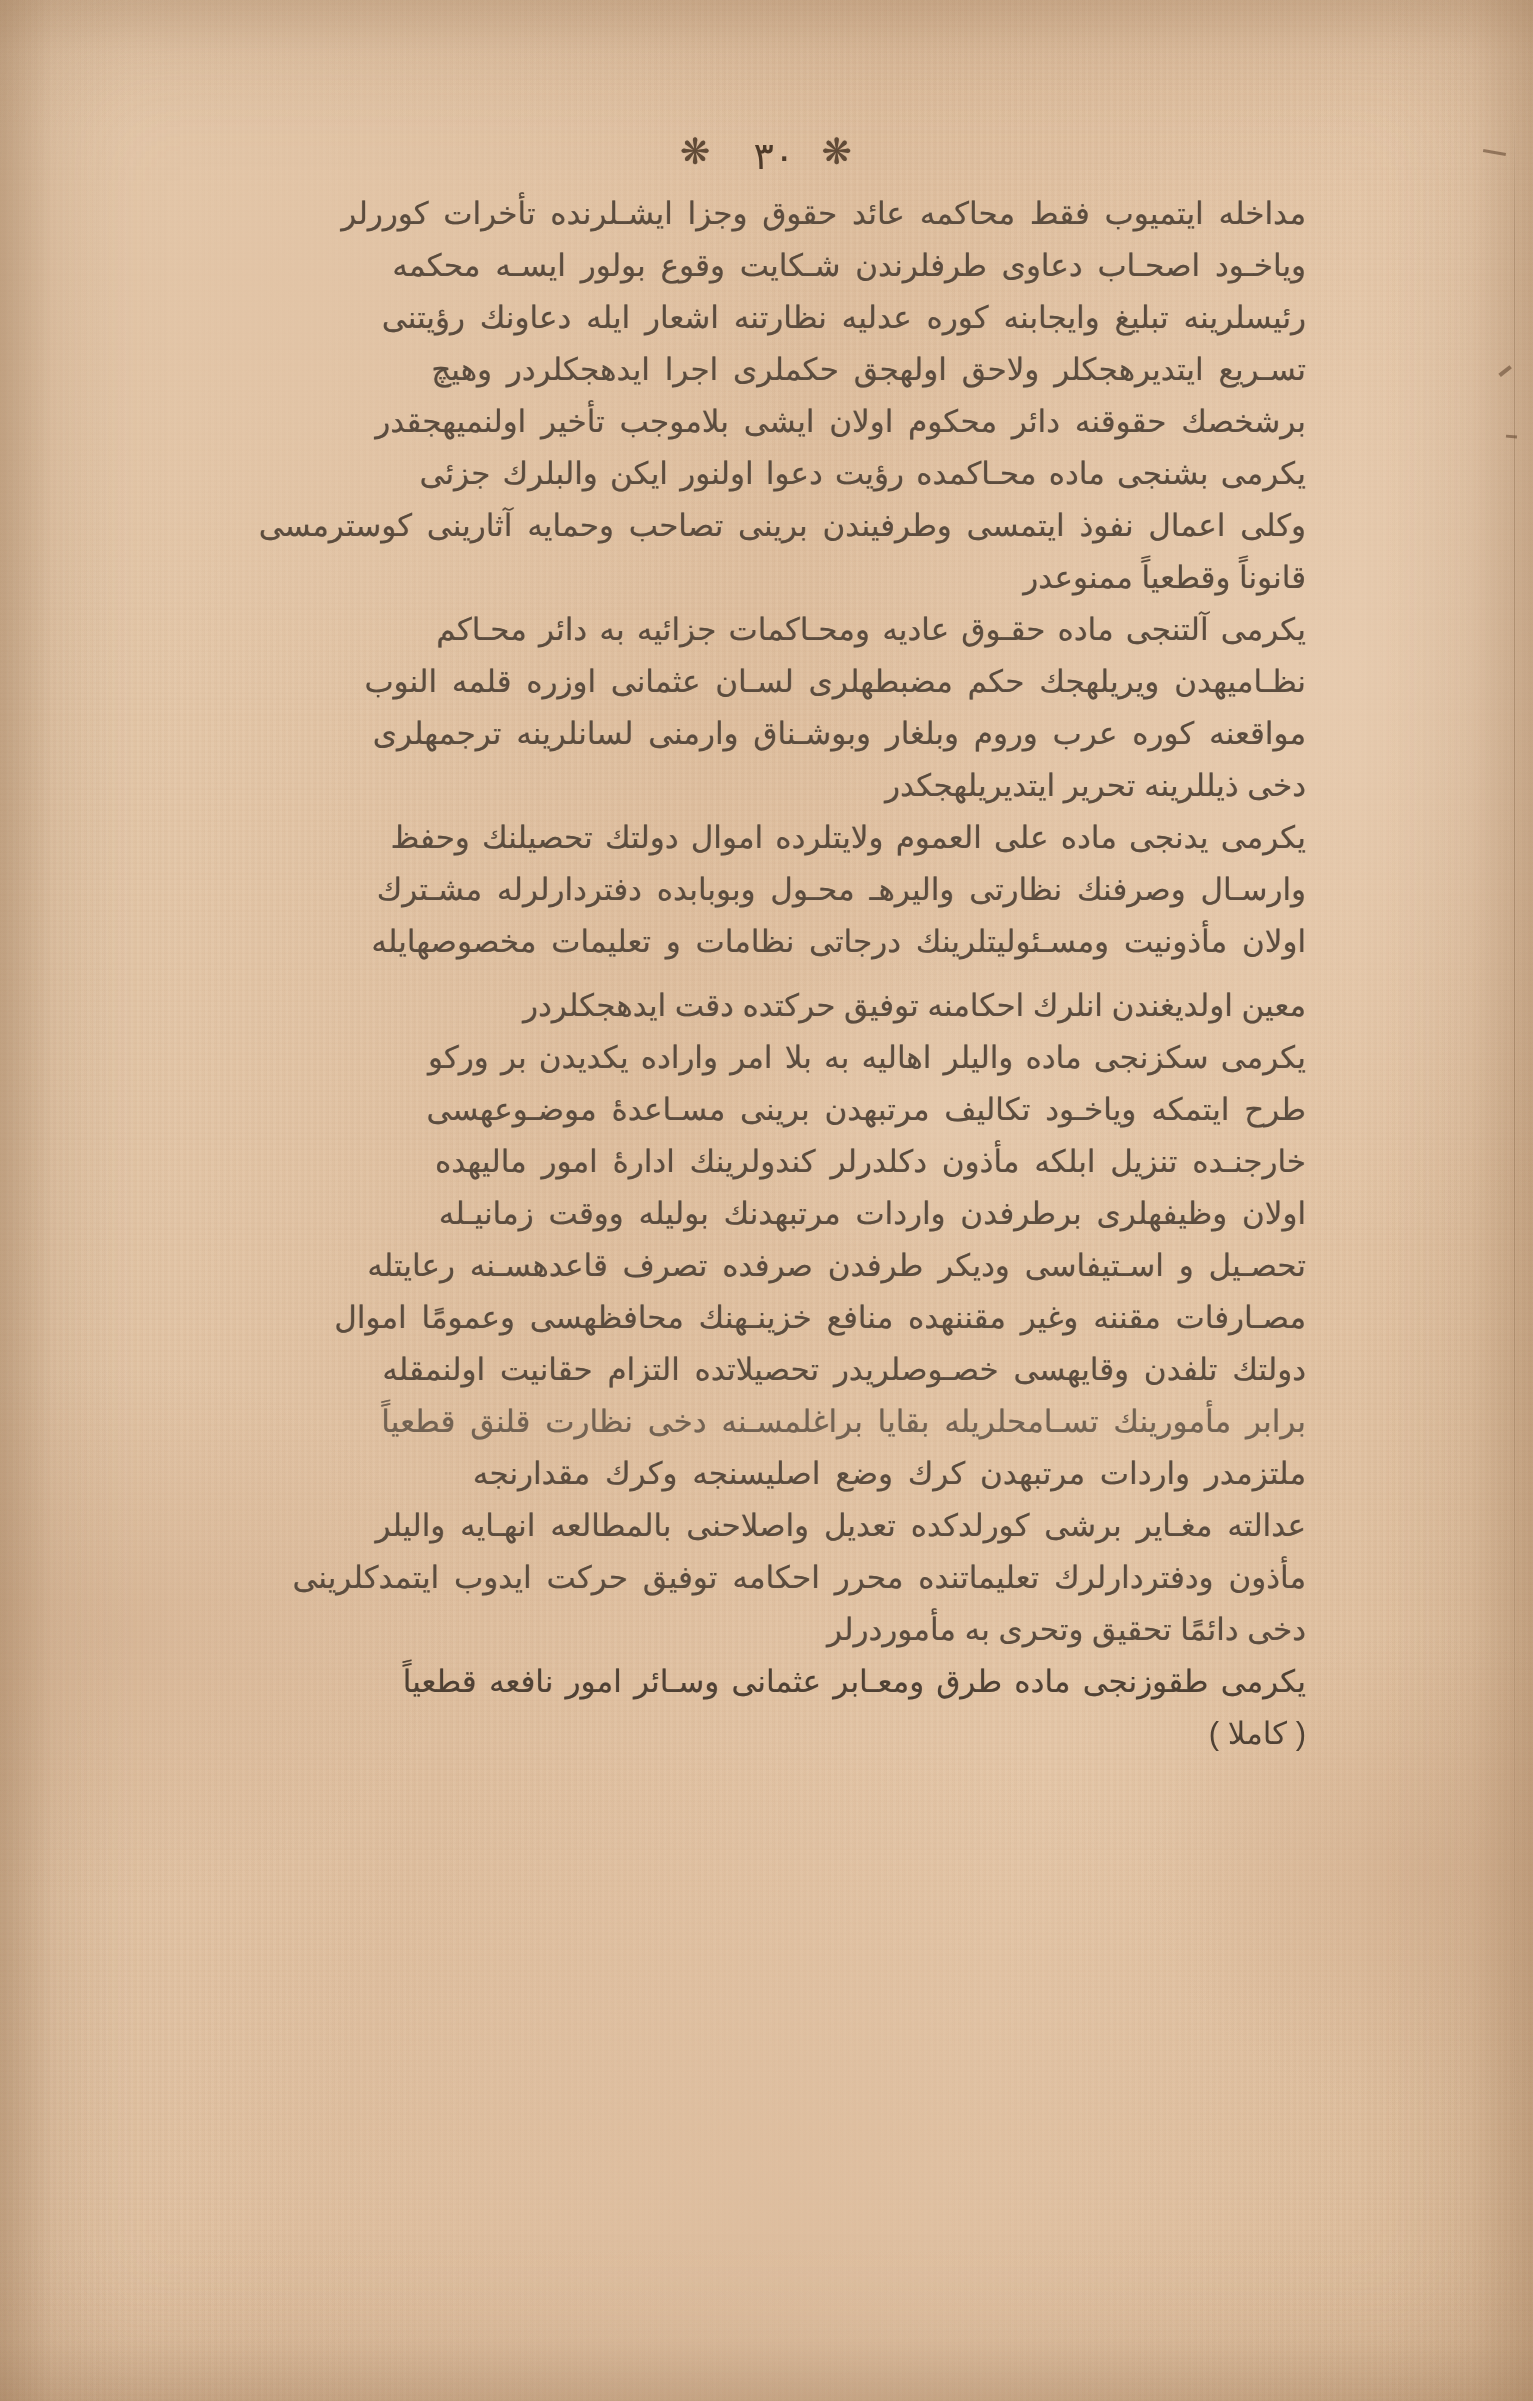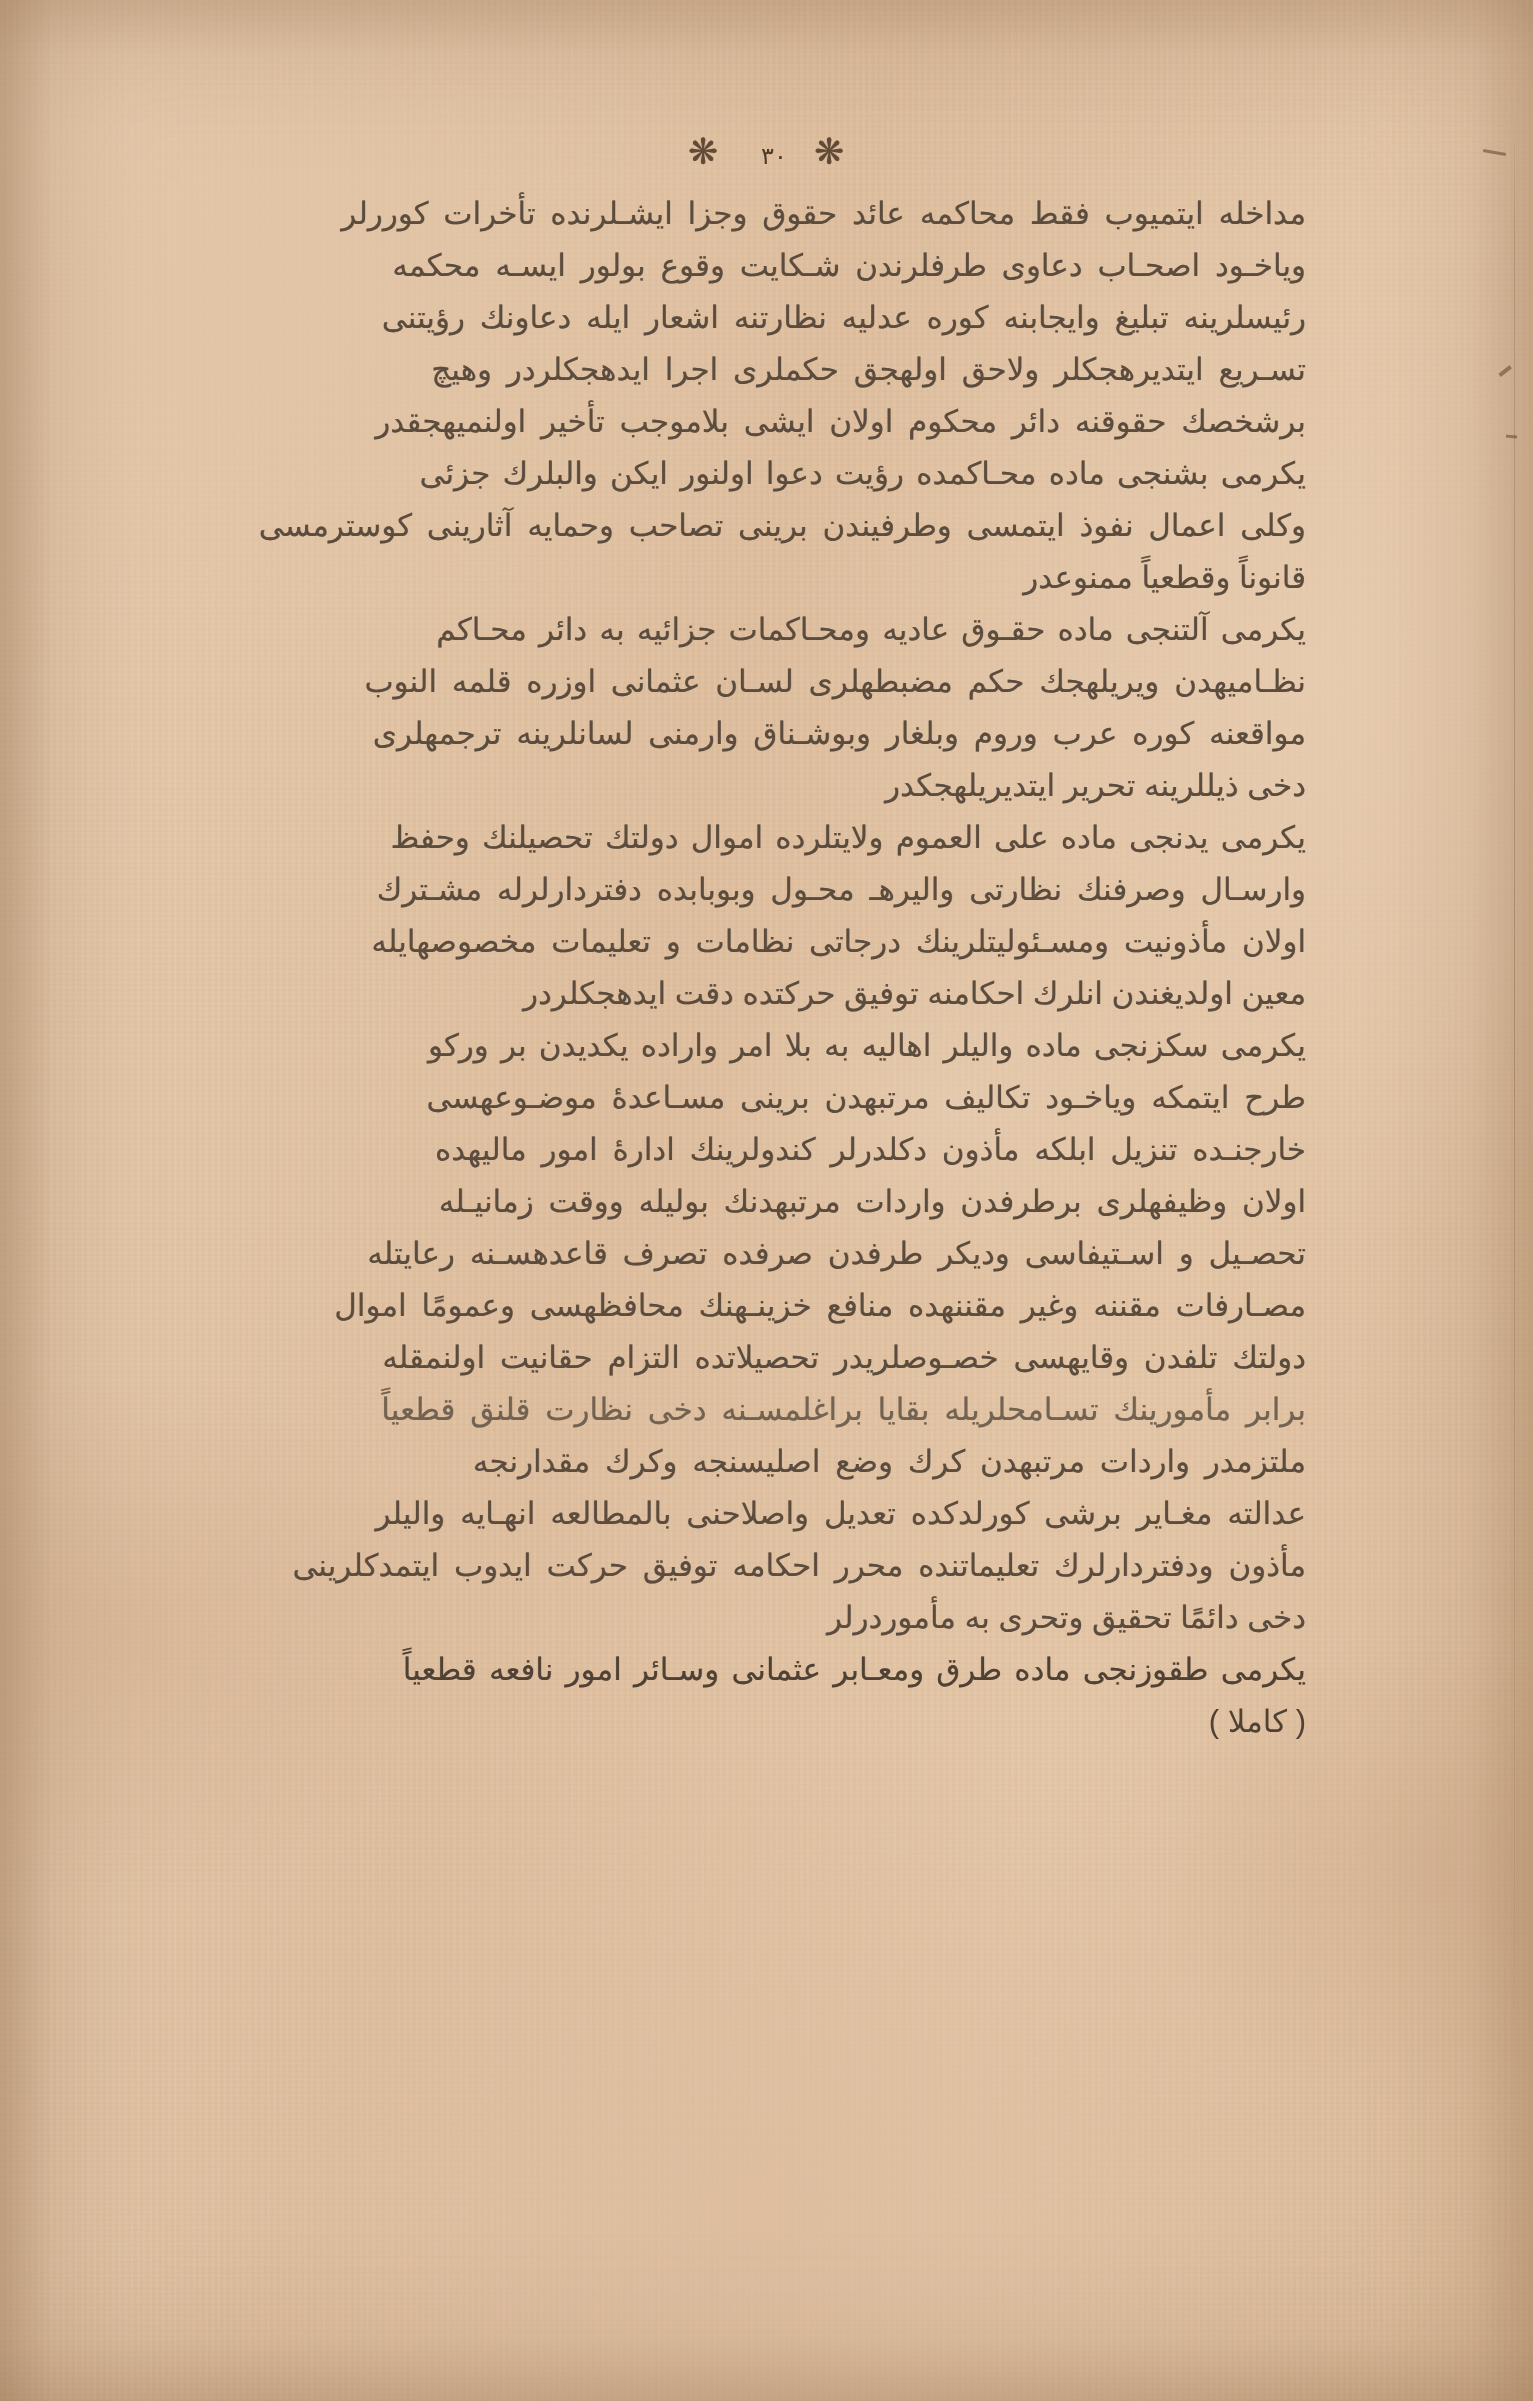--- a/index.html
+++ b/index.html
@@ -92,21 +92,21 @@
     font-size: 36px;
     line-height: 1;
     color: #5a4431;
     opacity: 0.94;
     transform: translateY(-1.8px);
     text-shadow: 0 0 0.9px rgba(90,68,49,0.6);
   }
   .ornament.left  { transform: translateY(-1.8px) scaleX(-1); }
   .folio-number {
     font-family: "DejaVu Sans", sans-serif;
-    font-size: 24px;
+    font-size: 38px;
     line-height: 1;
     color: #4d3a29;
     letter-spacing: 0.9px;
     transform: translateY(1.8px);
     margin-left: 16px;
   }
 
   
   .textblock {
     position: absolute;
@@ -124,21 +124,21 @@
     height: 52px;
     white-space: nowrap;
     color: #5b4c3e;
     text-shadow:
        0.4px 0.3px 0 rgba(91,76,62,0.40),
       -0.4px 0.2px 0 rgba(91,76,62,0.22);
     letter-spacing: 0.4px;
   }
   
   .line.just      { word-spacing: 6.2px; }
-  .line.indent-sm { padding-left: 84px; }
+  .line.indent-sm { padding-left: 84px; margin-top: 12px; }
   .line.indent-md { padding-left: 169px; }
   .line.indent-lg { padding-left: 293px; }
   .line.heading   { word-spacing: 3.6px; }
   .line.faded     { color: #6b5c4d; opacity: 0.93; }
   .line.dark      { color: #4f4134; }
 
   .closing {
     font-size: 31px;
     line-height: 52px;
     white-space: nowrap;

